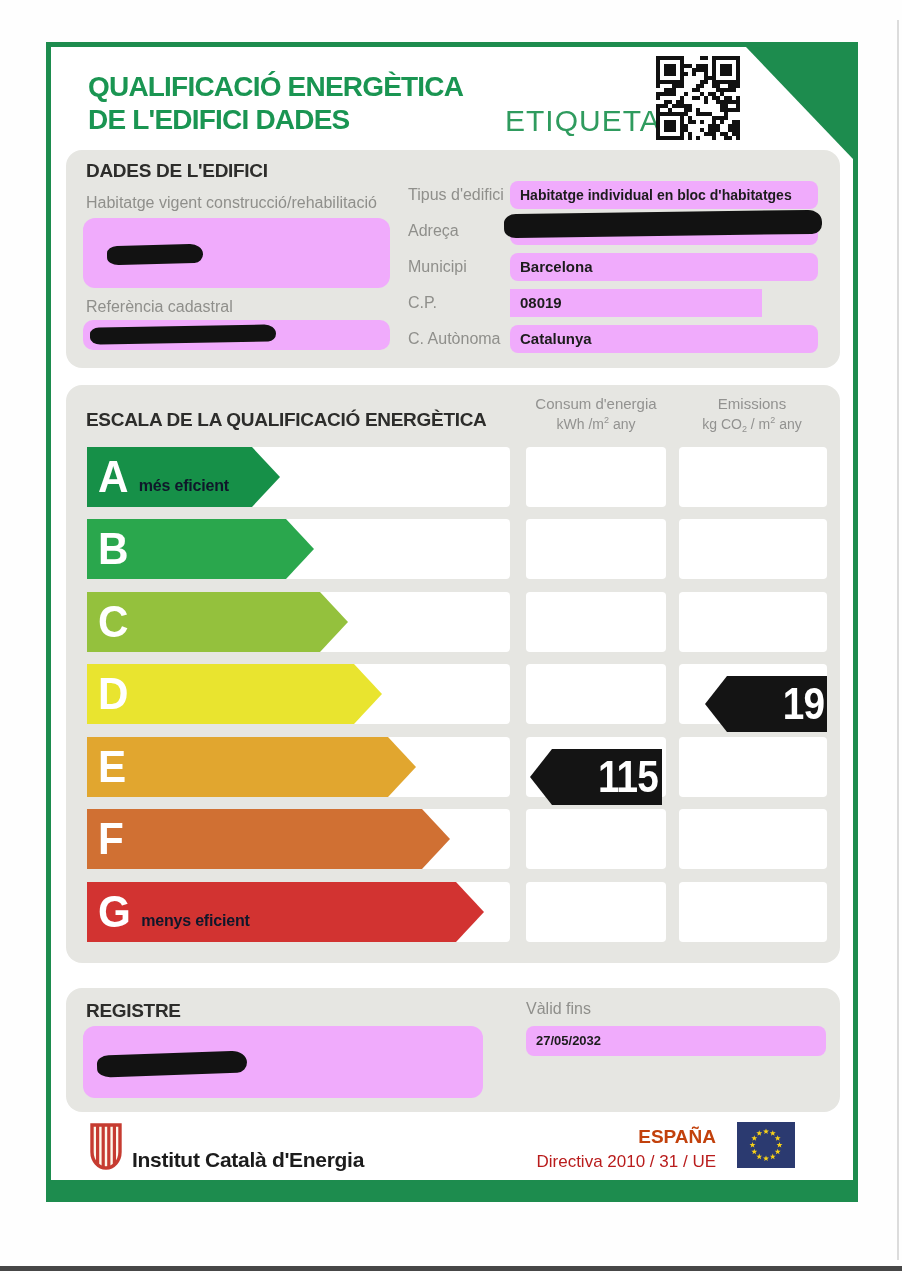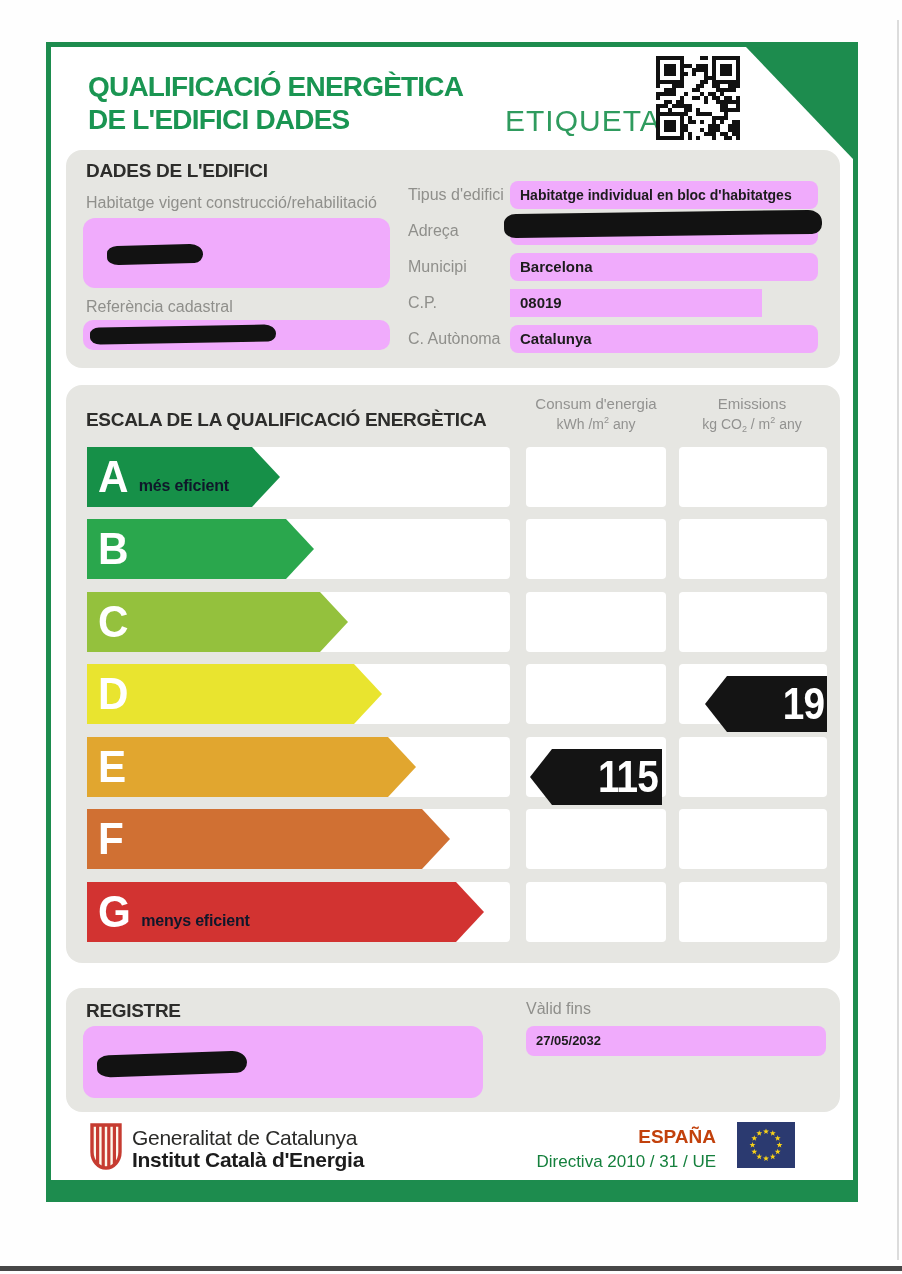--- a/index.html
+++ b/index.html
@@ -55,21 +55,21 @@
            clip-path:polygon(0 50%, 22px 0, 100% 0, 100% 100%, 22px 100%); padding-left:16px; }
   .black-arrow span { font-size:44px; font-weight:bold; transform:scaleX(0.88); letter-spacing:-1px; }
   .ba-consum { left:464px; width:132px; }
   .ba-emis   { left:639px; width:122px; }
 
   
   .org-line1 { position:absolute; left:132px; top:1126px; font-size:21px; color:#2a2a28; letter-spacing:-0.3px; }
   .org-line2 { position:absolute; left:132px; top:1148px; font-size:21px; font-weight:bold; color:#1c1c1c; letter-spacing:-0.3px; }
   .right-block { position:absolute; left:450px; top:1126px; width:266px; text-align:right; }
   .espana { font-size:19px; font-weight:bold; color:#c2410c; }
-  .directiva { font-size:17px; color:#15803d; margin-top:4px; }
+  .directiva { font-size:17px; color:#b91c1c; margin-top:4px; }
   .senyera { position:absolute; left:88px; top:1122px; width:36px; height:50px; }
   .euflag { position:absolute; left:737px; top:1122px; width:58px; height:46px; }
 
   .scan-edge-bottom { position:absolute; left:0; top:1266px; width:902px; height:5px; background:#474747; }
   .scan-edge-right { position:absolute; left:897px; top:20px; width:2px; height:1240px; background:#dcdcdc; }
 </style>
 </head>
 <body>
 
 <div class="page">
@@ -458,21 +458,20 @@
         </defs>
       <path d="M4,3 h28 v27 a14,16 0 0 1 -28,0 z" fill="#fdf8ec" stroke="#c63c31" stroke-width="3.4"></path>
       <g clip-path="url(#shld)" fill="#c63c31">
         <rect x="8" y="0" width="3.2" height="50"></rect>
           <rect x="13.6" y="0" width="3.2" height="50"></rect>
         <rect x="19.2" y="0" width="3.2" height="50"></rect>
           <rect x="24.8" y="0" width="3.2" height="50"></rect>
       </g>
     </svg>
   </div>
-  <div class="org-line1">Generalitat de Catalunya</div>
   <div class="org-line2">Institut Català d'Energia</div>
   <div class="right-block">
     <div class="espana">ESPAÑA</div>
     <div class="directiva">Directiva 2010 / 31 / UE</div>
   </div>
   <div class="euflag">
     <svg id="eu-svg" width="58" height="46" viewBox="0 0 58 46">
         <rect x="0" y="0" width="58" height="46" fill="#2b3a70"></rect>
         <polygon points="29.00,6.40 29.76,8.45 31.95,8.54 30.24,9.90 30.82,12.01 29.00,10.80 27.18,12.01 27.76,9.90 26.05,8.54 28.24,8.45" fill="#f7d117"></polygon>
         <polygon points="35.75,8.21 36.51,10.26 38.70,10.35 36.99,11.71 37.57,13.82 35.75,12.61 33.93,13.82 34.51,11.71 32.80,10.35 34.99,10.26" fill="#f7d117"></polygon>

